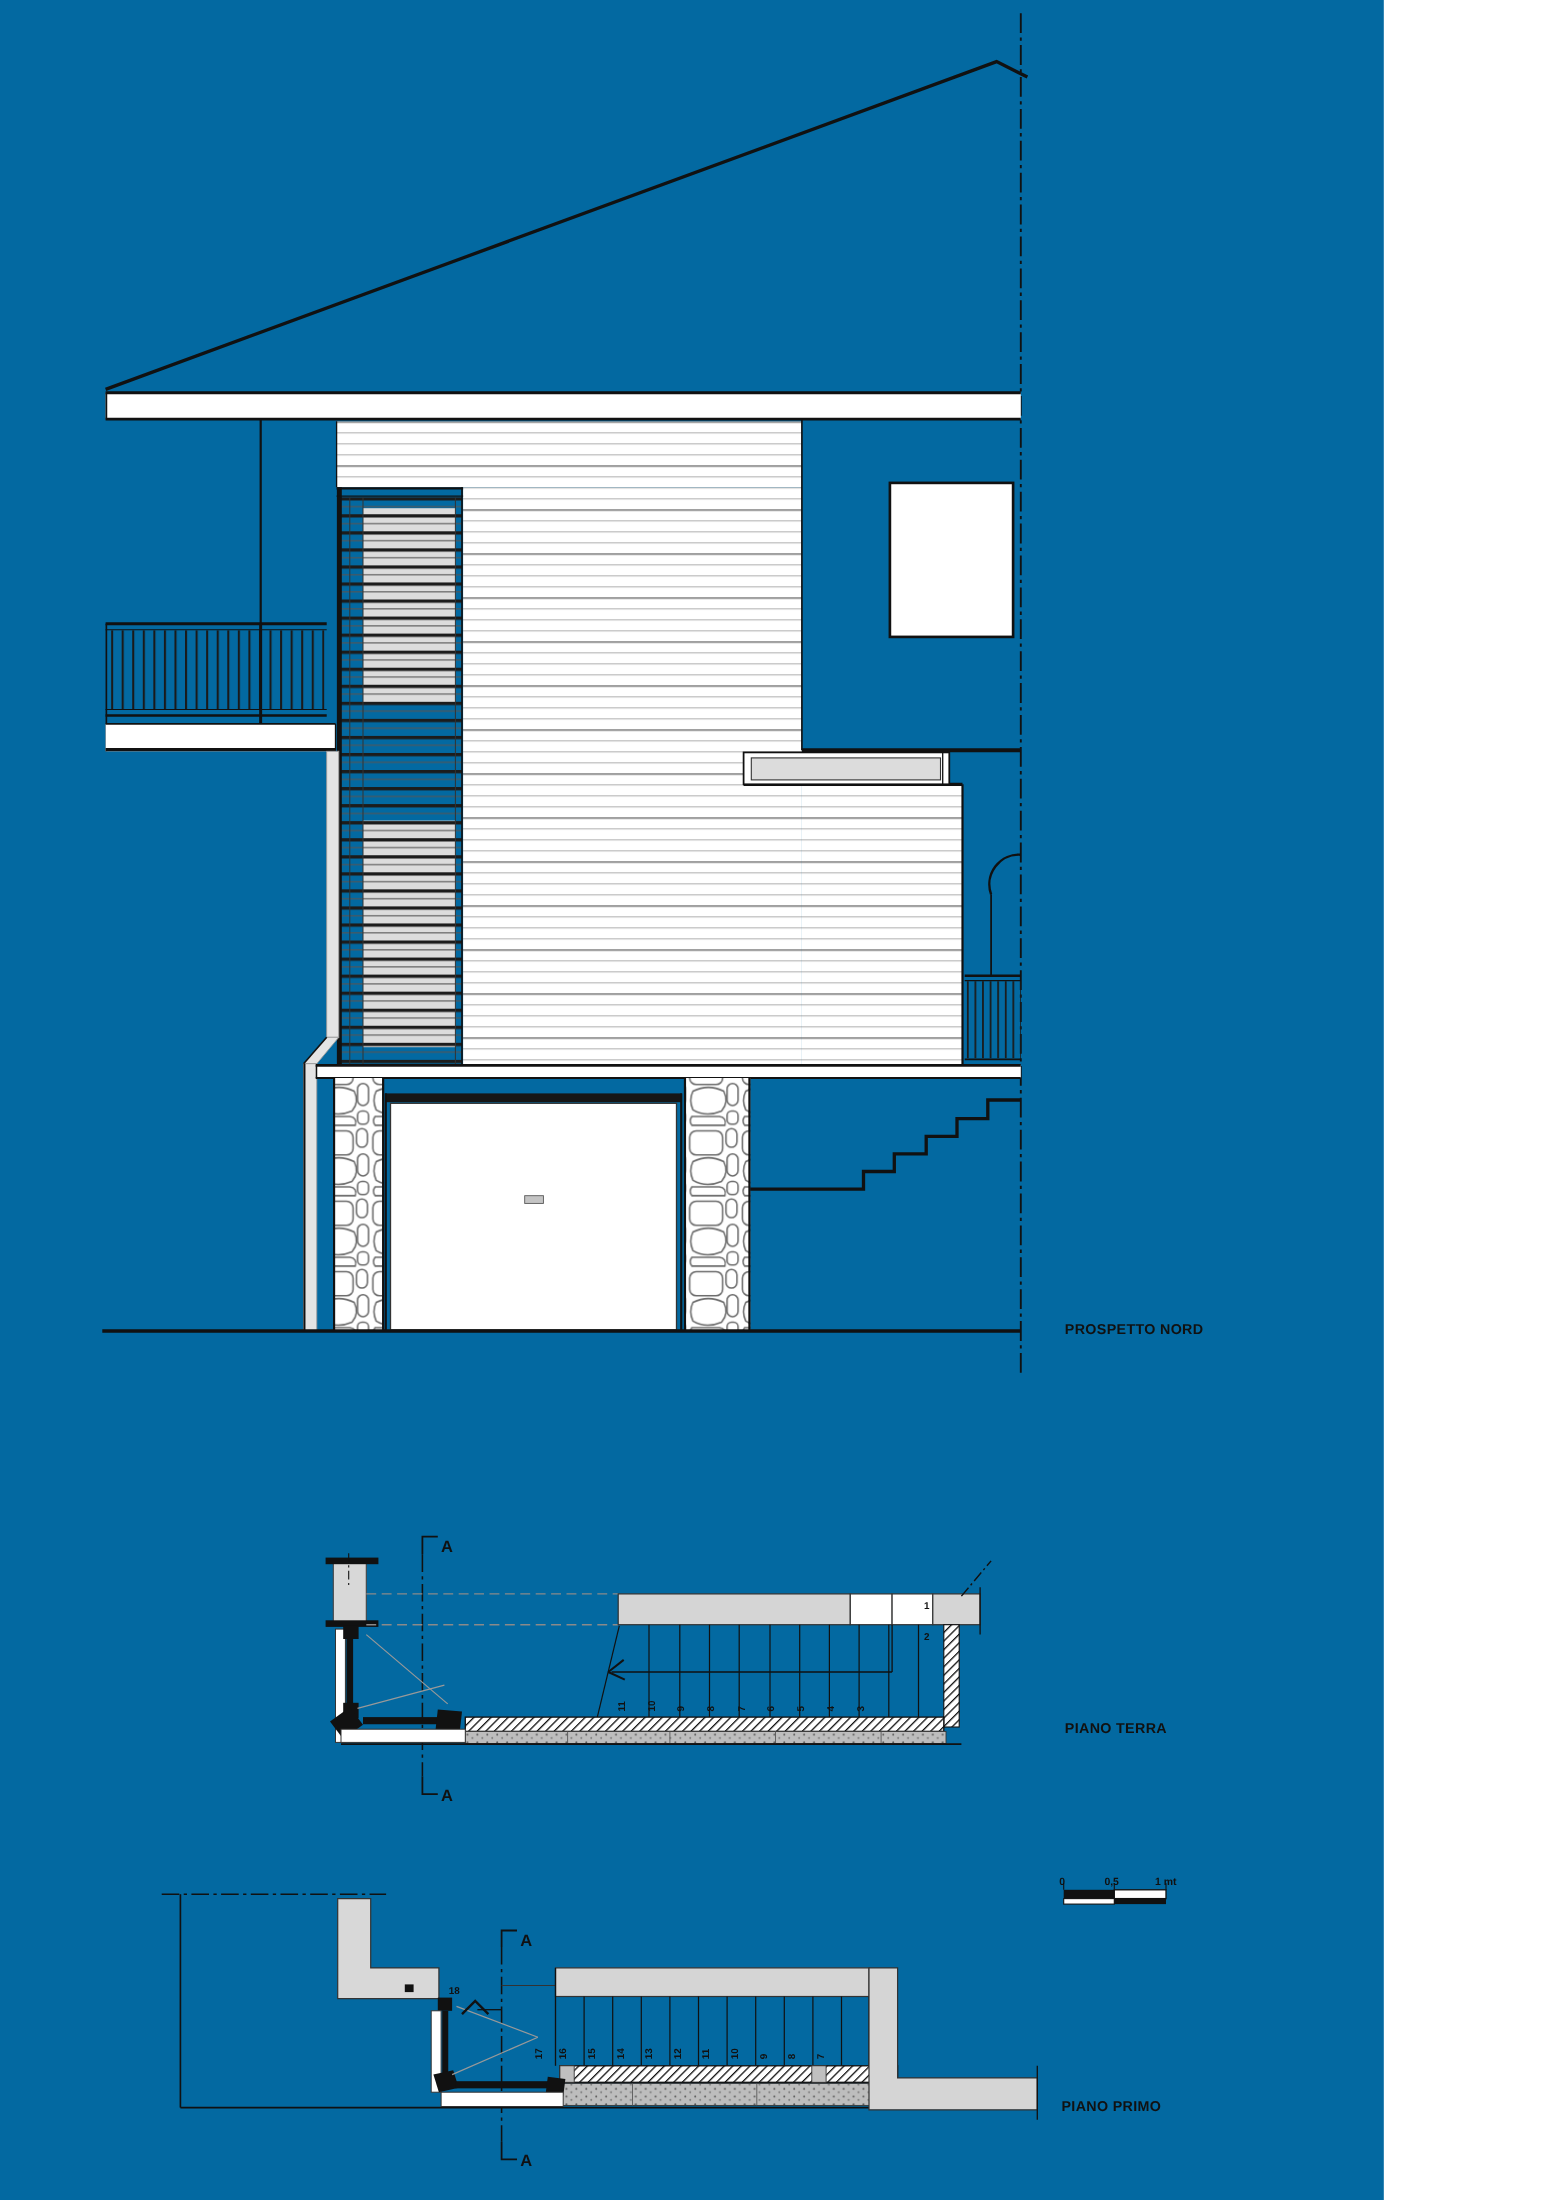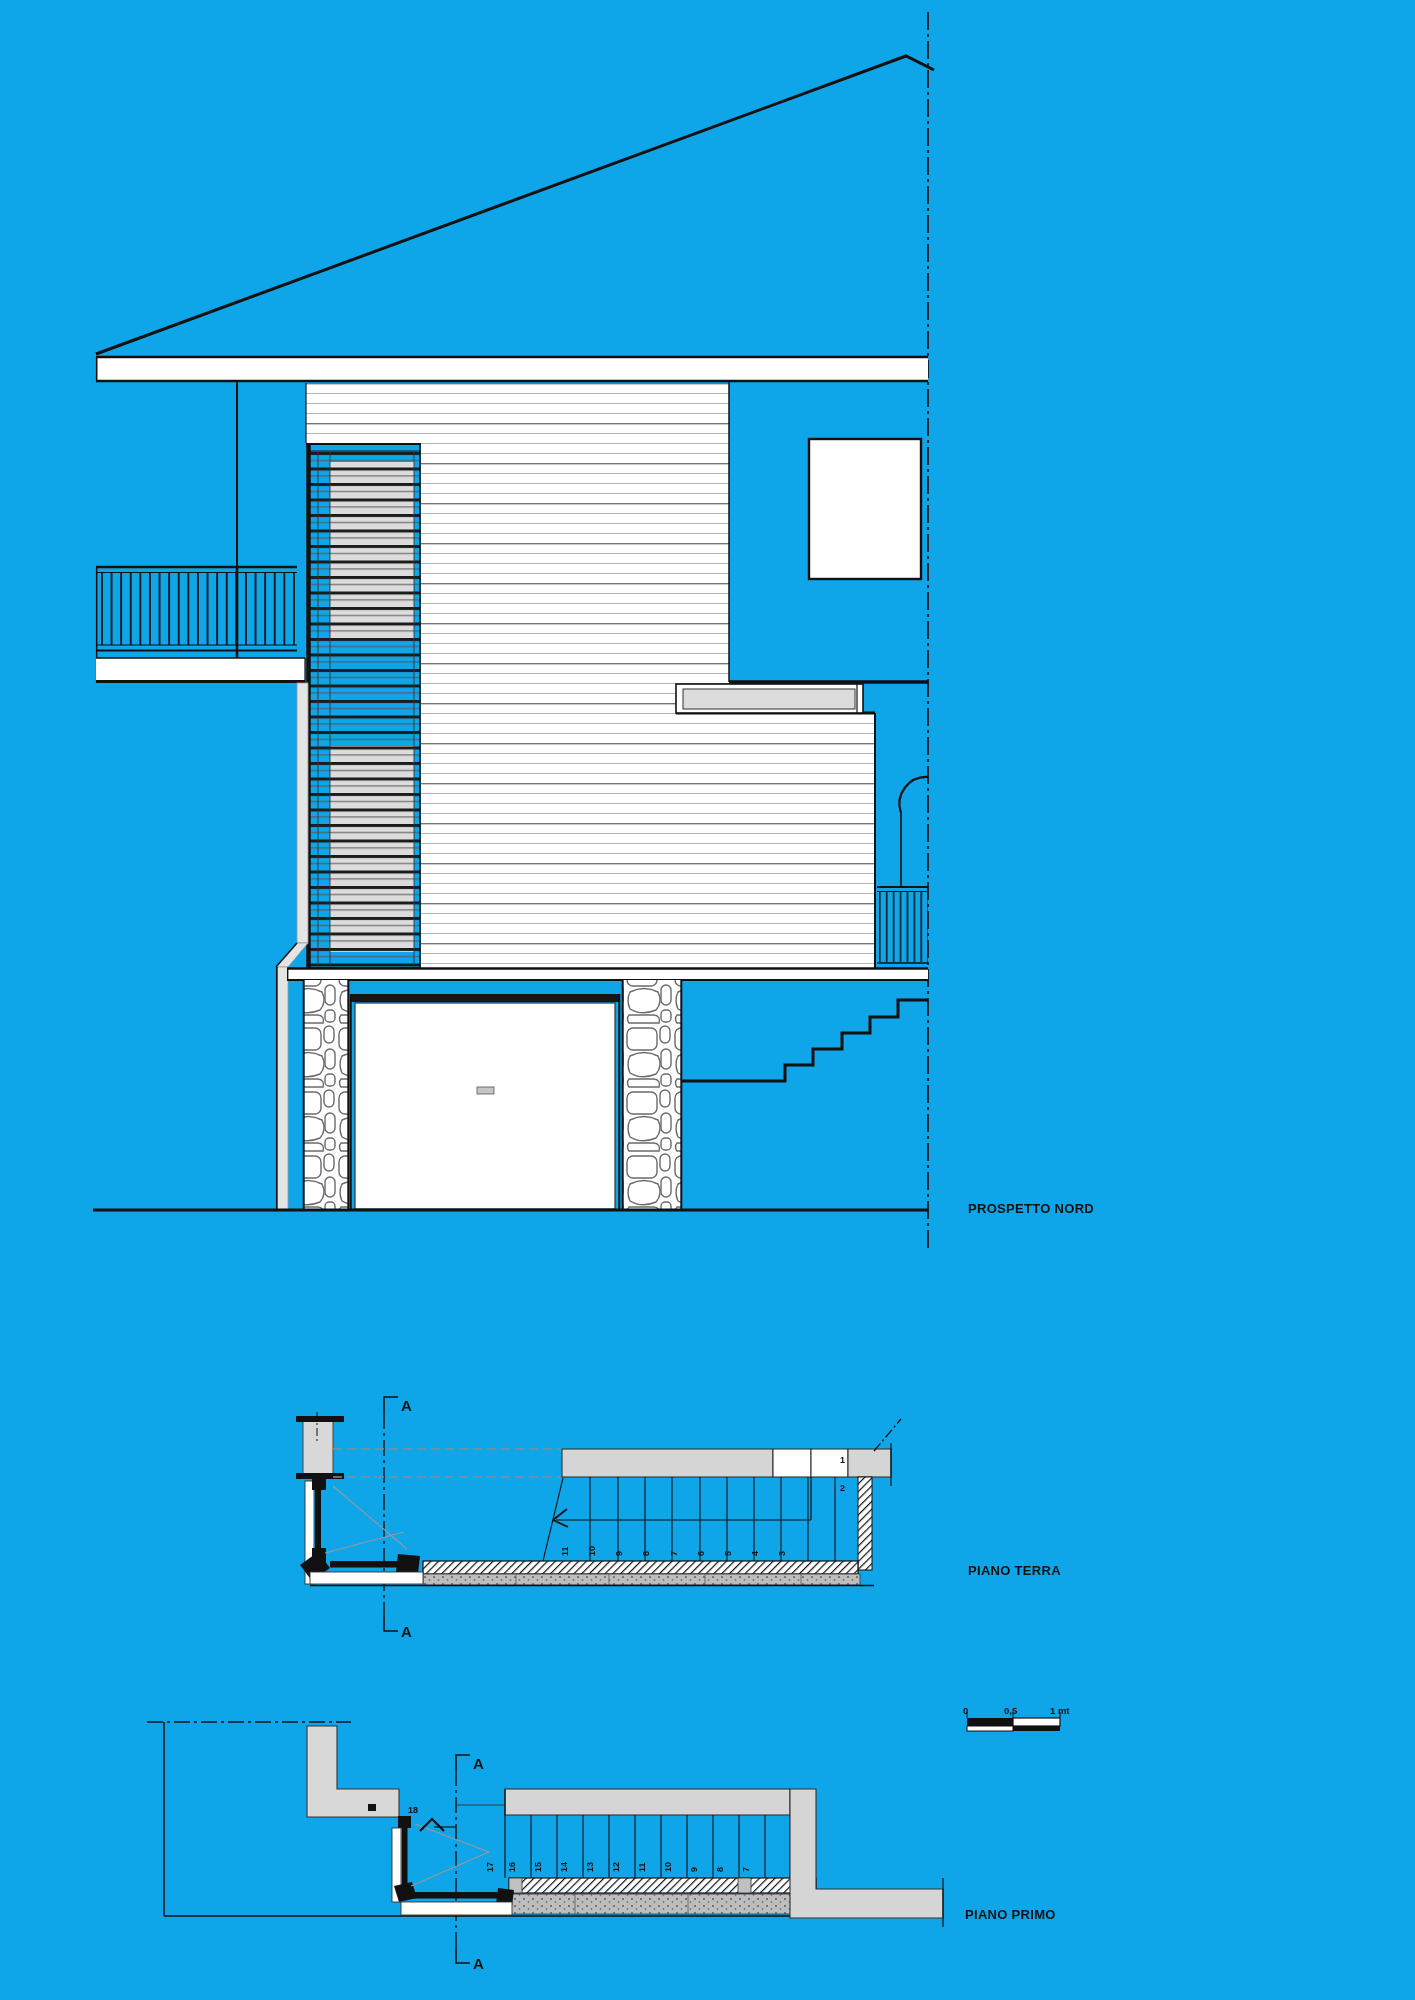--- a/index.html
+++ b/index.html
@@ -1,16 +1,16 @@
 <!DOCTYPE html>
 <html><head>
 <meta charset="utf-8">
 <style>
   html,body{margin:0;padding:0;background:#ffffff;width:1415px;height:2000px;overflow:hidden;}
-  .sheet{position:relative;width:1415px;height:2000px;background:#0ea5e9;font-family:"Liberation Sans",sans-serif;}
+  .sheet{position:relative;width:1258px;height:2000px;background:#0369a1;font-family:"Liberation Sans",sans-serif;}
   svg{position:absolute;left:0;top:0;}
   text{font-family:"Liberation Sans",sans-serif;fill:#111;}
   .title{font-size:13px;font-weight:bold;letter-spacing:.3px;}
   .marker{font-size:15px;font-weight:bold;}
   .num{font-size:9px;font-weight:bold;}
   .scalenum{font-size:9.5px;font-weight:bold;}
 </style>
 </head>
 <body>
 

